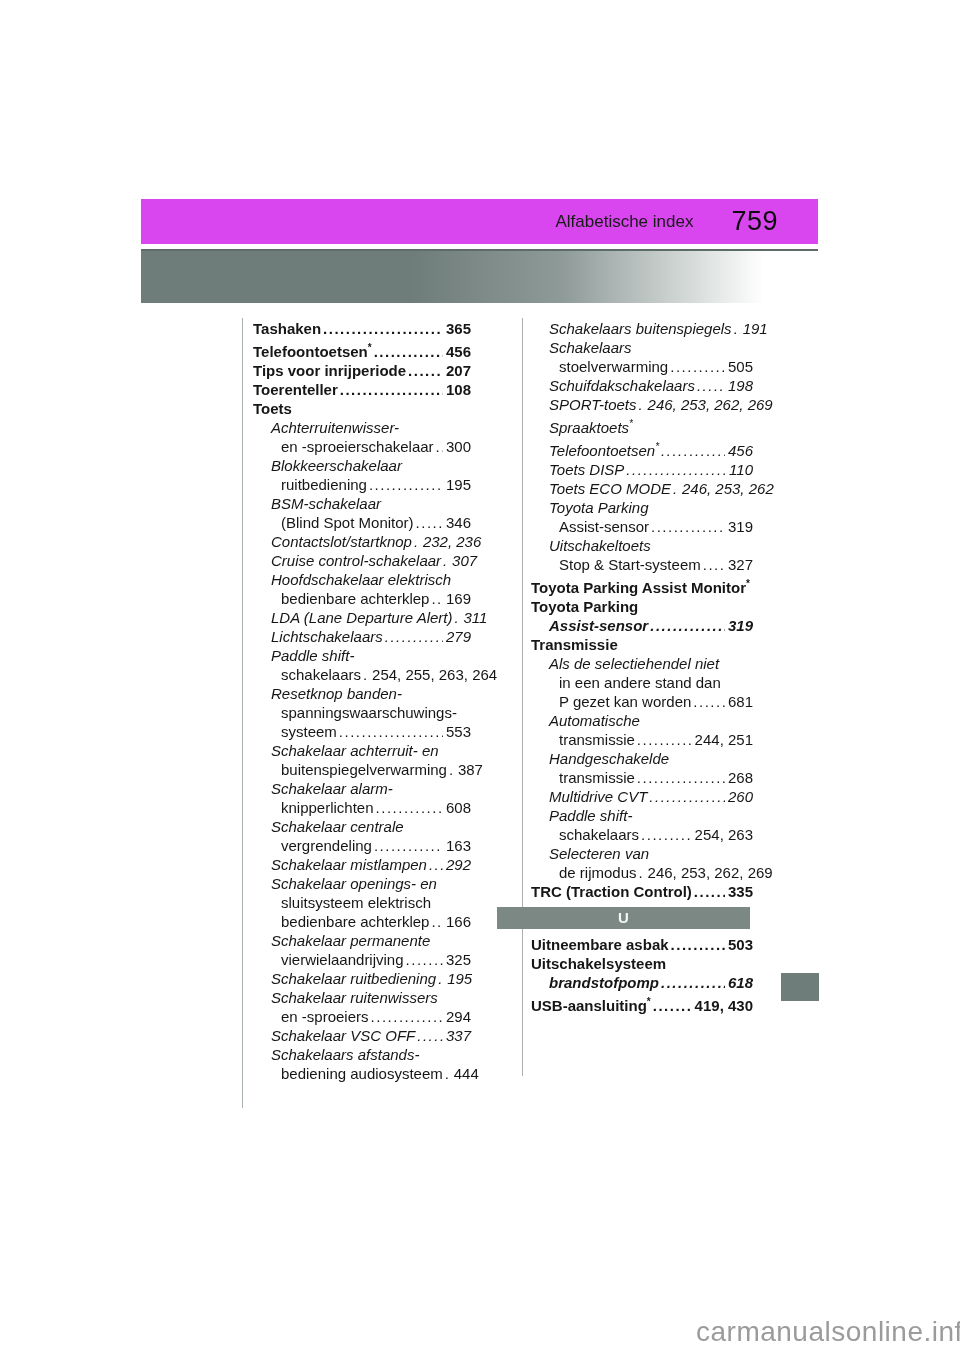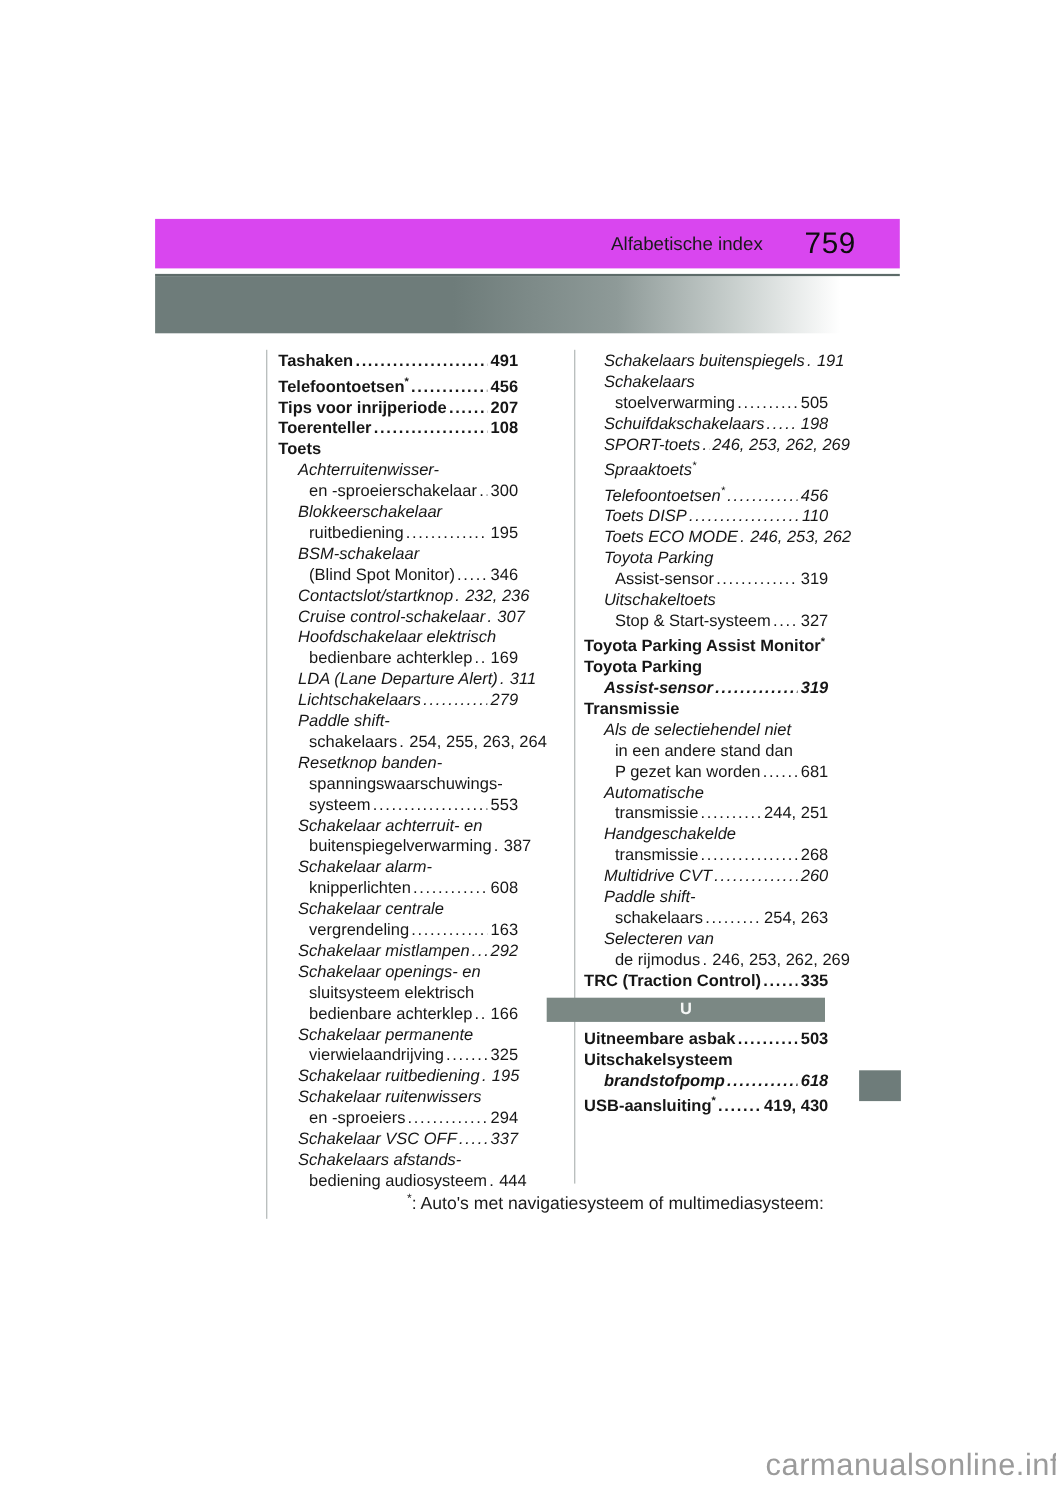--- a/index.html
+++ b/index.html
@@ -61,21 +61,21 @@
 
 <div class="gradient-bar"></div>
 
 <div class="rule rule-left"></div>
 <div class="rule rule-right"></div>
 
 <div class="col col-left" id="col-left">
     <div class="idx-line bold">
       <span class="txt">Tashaken</span>
       <span class="dots"></span>
-      <span class="pg">491</span>
+      <span class="pg">365</span>
     </div>
     <div class="idx-line bold">
       <span class="txt">Telefoontoetsen<sup>*</sup></span>
       <span class="dots"></span>
       <span class="pg">456</span>
     </div>
     <div class="idx-line bold">
       <span class="txt">Tips voor inrijperiode</span>
       <span class="dots"></span>
       <span class="pg">207</span>
@@ -376,16 +376,15 @@
     <div class="idx-line bold">
       <span class="txt">USB-aansluiting<sup>*</sup></span>
       <span class="dots"></span>
       <span class="pg">419, 430</span>
     </div>
   </div>
 
 <div class="side-tab"></div>
 
 <div class="footnote">
-  <div><sup>*</sup><span>: Auto's met navigatiesysteem of multimediasysteem:</span></div>
 </div>
 
 <div class="watermark">carmanualsonline.info</div>
 
 </body></html>

